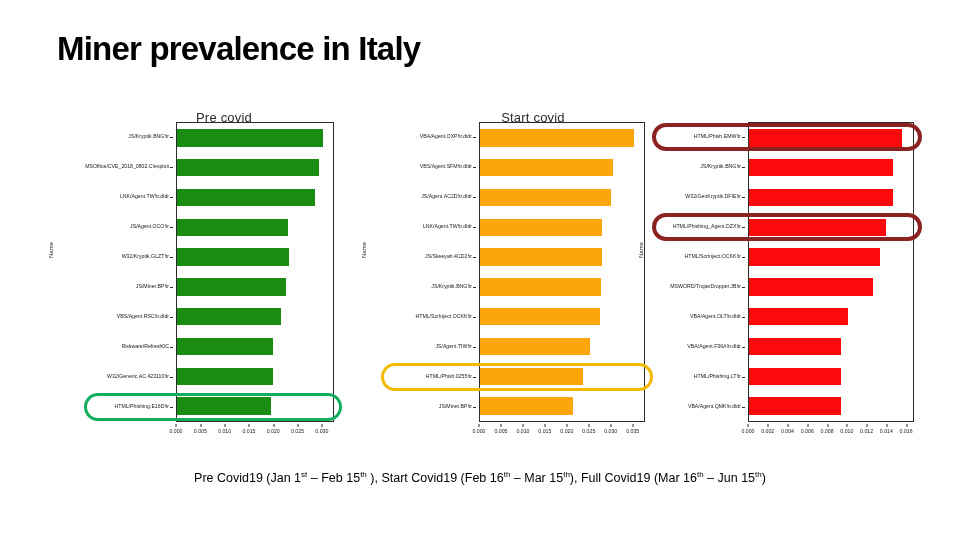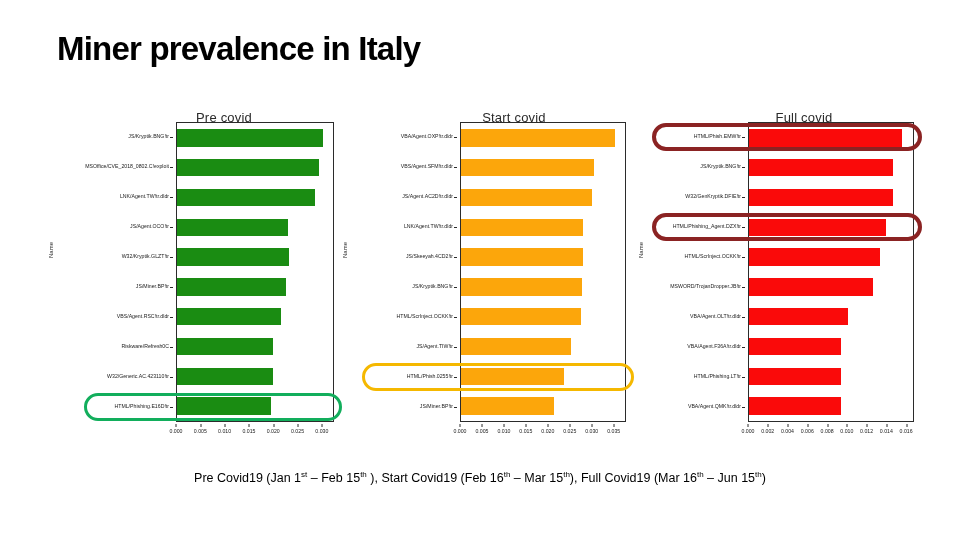--- a/index.html
+++ b/index.html
@@ -35,21 +35,21 @@
     width: 960px;
     height: 340px;
   }
 
   .panel {
     position: absolute;
     top: 0;
     height: 340px;
   }
   .panel-1 { left: 48px;  width: 310px; }
-  .panel-2 { left: 342px; width: 300px; }
+  .panel-2 { left: 361px; width: 300px; }
   .panel-3 { left: 638px; width: 290px; }
 
   .panel-title {
     position: absolute;
     top: 4px;
     left: 0;
     width: 100%;
     text-align: center;
     font-size: 13px;
     color: #2b2b2b;
@@ -314,21 +314,20 @@
         <div class="xtick" style="left: 39.6825%;">0.015</div>
         <div class="xtick" style="left: 52.9101%;">0.020</div>
         <div class="xtick" style="left: 66.1376%;">0.025</div>
         <div class="xtick" style="left: 79.3651%;">0.030</div>
         <div class="xtick" style="left: 92.5926%;">0.035</div>
       </div>
     <div class="hl hl-gold" id="hl1" style="top: 257.2px; height: 27.6px; left: 20px; right: 8px;"></div>
   </div>
 
   <div class="panel panel-3">
-    <div class="panel-title">Full covid</div>
     <div class="axis-name">Name</div>
     <div class="ylabels" id="ylab2">
         <div class="ylabel">HTML/Phish.EMW!tr</div>
         <div class="ylabel">JS/Kryptik.BNG!tr</div>
         <div class="ylabel">W32/GenKryptik.DFIE!tr</div>
         <div class="ylabel">HTML/Phishing_Agent.DZX!tr</div>
         <div class="ylabel">HTML/ScrInject.OCKK!tr</div>
         <div class="ylabel">MSWORD/TrojanDropper.JB!tr</div>
         <div class="ylabel">VBA/Agent.OLT!tr.dldr</div>
         <div class="ylabel">VBA/Agent.F36A!tr.dldr</div>

